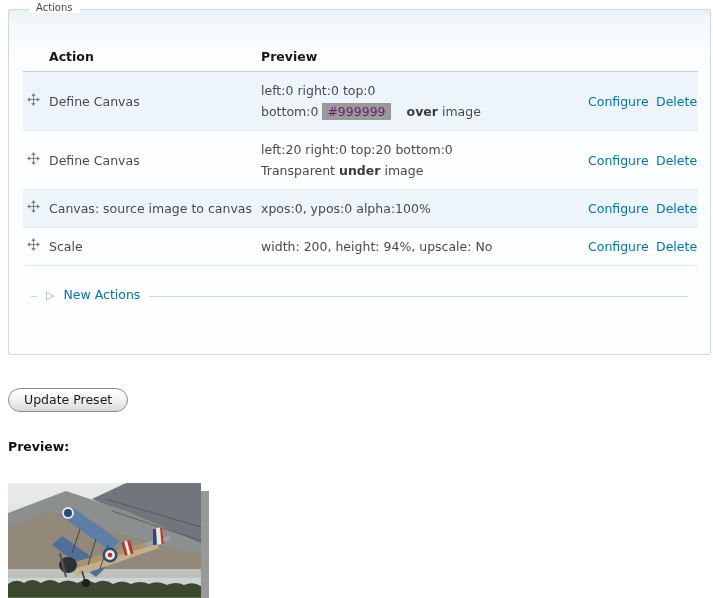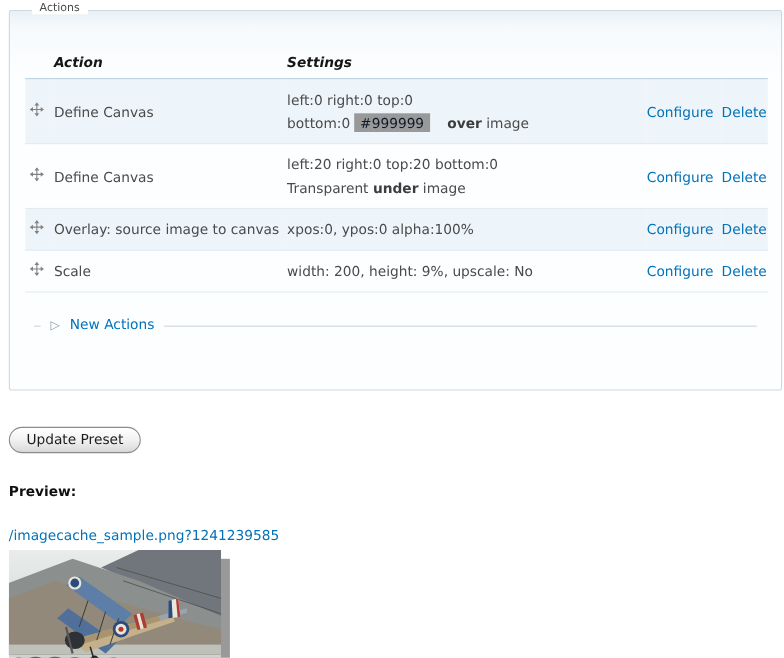--- a/index.html
+++ b/index.html
@@ -18,31 +18,31 @@
     background:linear-gradient(180deg,#e9f1f6 0px,#f6fafc 16px,#fdfeff 60px,#fdfeff 100%);
     padding:34px 14px 20px 14px;
   }
   .legend {
     position:absolute; top:-8px; left:20px; padding:0 7px;
     background:#ffffff; color:#494949; font-size:10px;
   }
 
   table.actions { border-collapse:collapse; width:675px; table-layout:fixed; }
   th { text-align:left; font-weight:bold; color:#161616; font-size:12.5px;
-       padding:5px 0 7px 0; border-bottom:1px solid #b7d0df;font-style:italic; }
+       padding:5px 0 7px 0; border-bottom:1px solid #b7d0df; }
   td { padding:8px 0; border-bottom:1px solid #e2ebf1; vertical-align:middle;
        color:#4a4a4a; line-height:21px; }
   tr.odd td { background:#edf5fa; }
   col.c-drag{width:26px} col.c-action{width:212px} col.c-set{width:327px}
   col.c-cfg{width:68px} col.c-del{width:42px}
   td.drag { text-align:left; padding-left:4px; }
   .move { display:inline-block; width:13px; height:13px; cursor:move; }
   .settings .part { margin-right:4px; }
   .settings b { margin-right:4px; color:#3c3c3c;text-align:right; }
-  .swatch { background:#999999; color:#0f172a; padding:1px 5px; margin-right:16px; }
+  .swatch { background:#999999; color:#701a75; padding:1px 5px; margin-right:16px; }
 
   
   .new-actions { position:relative; border-top:1px solid #ccd7de;
                  margin:30px 8px 14px 8px; height:24px;text-align:center; }
   .na-legend { position:absolute; top:-10px; left:6px; background:#fdfeff;
                padding:0 9px; cursor:pointer; white-space:nowrap; }
   .tri { color:#8e9ca6; font-size:11px; margin-right:9px; }
 
   
   .aqua-btn {
@@ -73,21 +73,21 @@
       <col class="c-drag">
         <col class="c-action">
         <col class="c-set">
       <col class="c-cfg">
         <col class="c-del">
     </colgroup>
     <thead>
       <tr>
         <th></th>
         <th>Action</th>
-        <th>Settings</th>
+        <th>Preview</th>
         <th></th>
         <th></th>
       </tr>
     </thead>
     <tbody>
 
       <tr class="odd">
         <td class="drag"><span class="move">
           <svg width="13" height="13" viewBox="0 0 13 13">
                 <g stroke="#828282" stroke-width="1">
@@ -141,21 +141,21 @@
                   <line x1="2.5" y1="6.5" x2="10.5" y2="6.5"></line>
                 </g>
                 <g fill="#828282">
                   <polygon points="6.5,0 4.3,3 8.7,3"></polygon>
                   <polygon points="6.5,13 4.3,10 8.7,10"></polygon>
                   <polygon points="0,6.5 3,4.3 3,8.7"></polygon>
                   <polygon points="13,6.5 10,4.3 10,8.7"></polygon>
                 </g>
               </svg>
         </span></td>
-        <td class="action">Overlay: source image to canvas</td>
+        <td class="action">Canvas: source image to canvas</td>
         <td class="settings">
           <span class="part">xpos:0, ypos:0 alpha:100%</span>
         </td>
         <td><a>Configure</a></td>
         <td><a>Delete</a></td>
       </tr>
 
       <tr class="even">
         <td class="drag"><span class="move">
           <svg width="13" height="13" viewBox="0 0 13 13">
@@ -166,40 +166,40 @@
                 <g fill="#828282">
                   <polygon points="6.5,0 4.3,3 8.7,3"></polygon>
                   <polygon points="6.5,13 4.3,10 8.7,10"></polygon>
                   <polygon points="0,6.5 3,4.3 3,8.7"></polygon>
                   <polygon points="13,6.5 10,4.3 10,8.7"></polygon>
                 </g>
               </svg>
         </span></td>
         <td class="action">Scale</td>
         <td class="settings">
-          <span class="part">width: 200, height: 9%, upscale: No</span>
+          <span class="part">width: 200, height: 94%, upscale: No</span>
         </td>
         <td><a>Configure</a></td>
         <td><a>Delete</a></td>
       </tr>
     </tbody>
   </table>
 
   <div class="new-actions">
     <span class="na-legend">
       <span class="tri">▷</span><a>New Actions</a>
     </span>
   </div>
 </div>
 
 <button class="aqua-btn">Update Preset</button>
 
 <div class="preview-label">Preview:</div>
 
-<a class="preview-url"><br><span>/imagecache_sample.png?1241239585</span></a>
+<a class="preview-url"><br></a>
 
 <div class="preview-wrap">
   <div class="preview-shadow" style="background:#999999"></div>
   <svg class="preview-photo" viewBox="0 0 193 146" preserveAspectRatio="none">
     <defs>
       <linearGradient id="sky" x1="0" y1="0" x2="0" y2="1">
         <stop offset="0" stop-color="#e9ecea"></stop>
           <stop offset="1" stop-color="#bfc6c7"></stop>
       </linearGradient>
     </defs>

